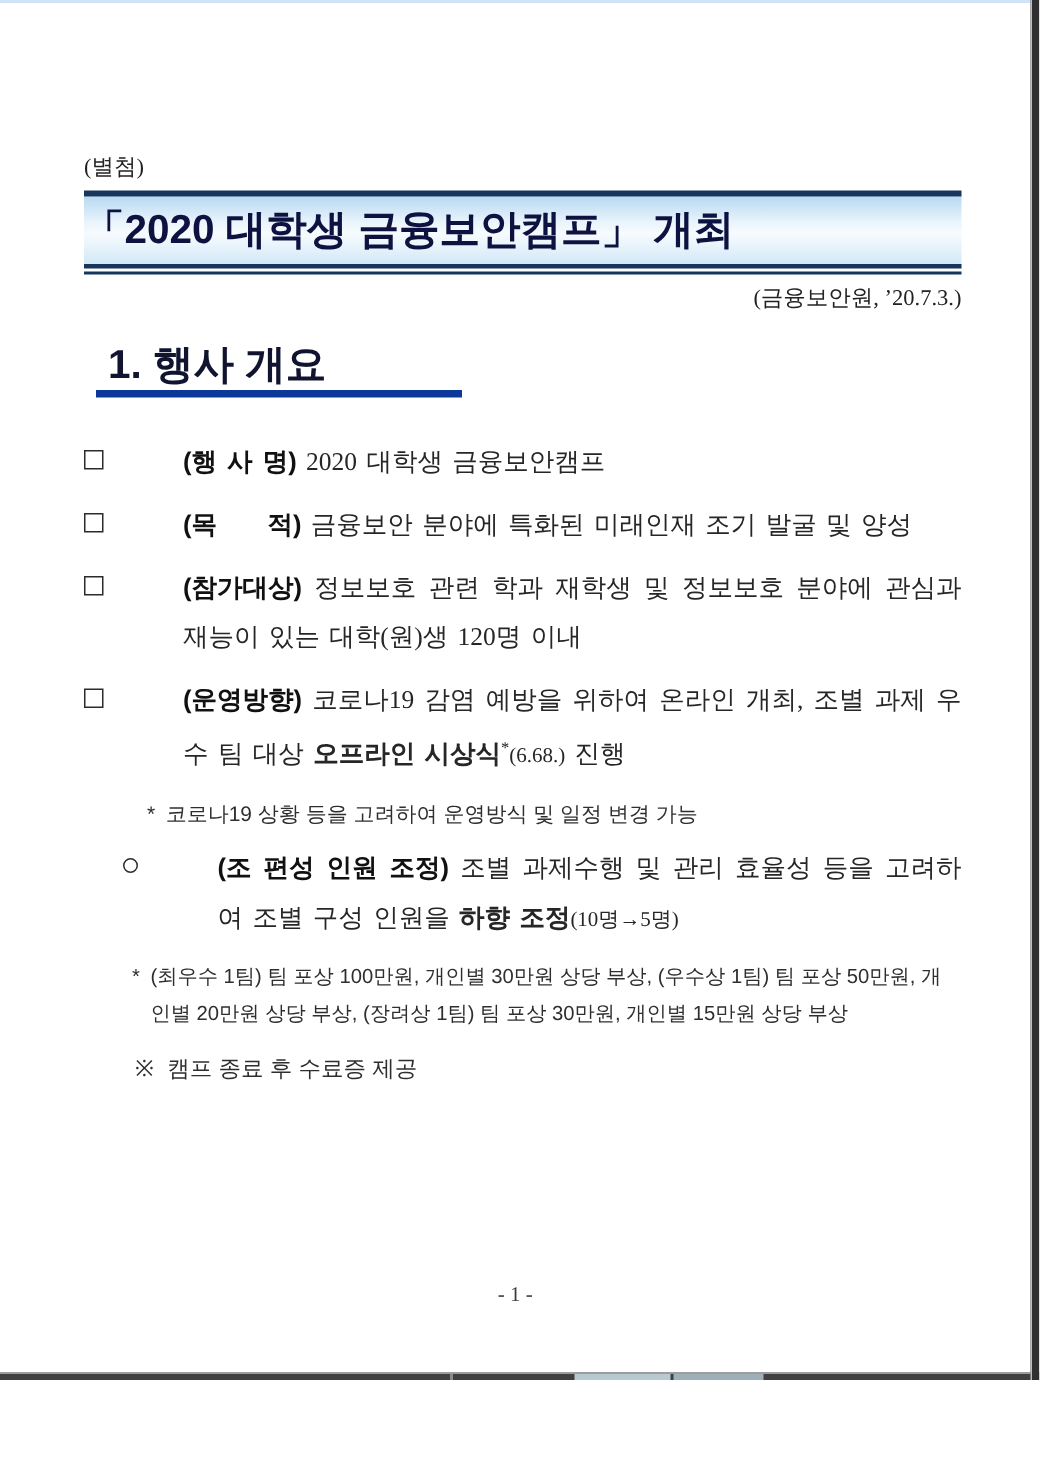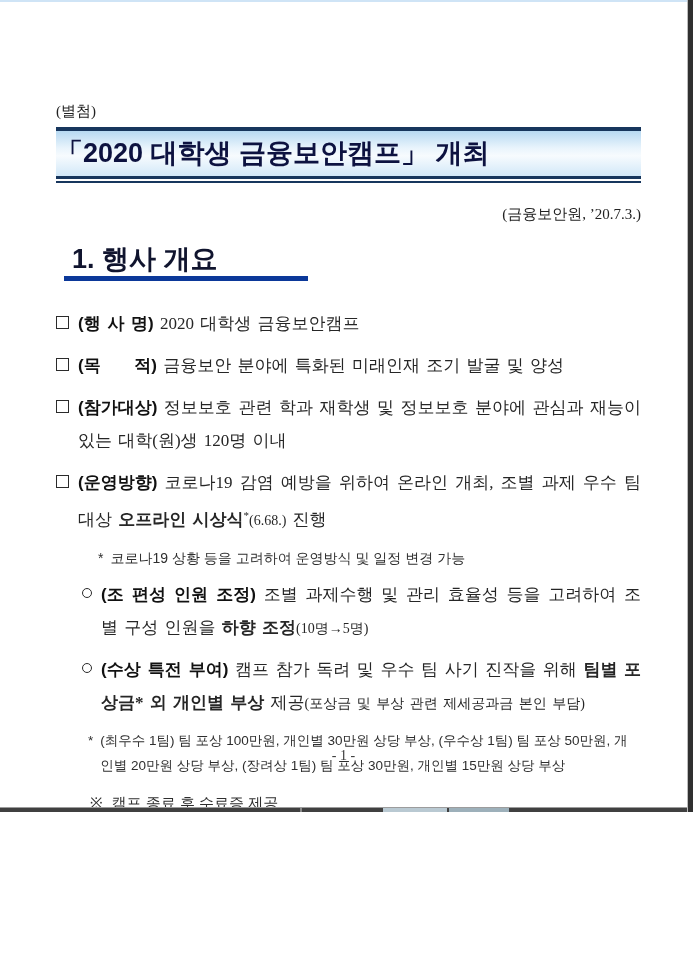--- a/index.html
+++ b/index.html
@@ -1,20 +1,20 @@
 <!DOCTYPE html>
 <html><head>
 <meta charset="utf-8">
 <style>
   * { box-sizing: border-box; }
   html, body { margin: 0; padding: 0; background: #fff; }
   .screen {
     position: relative;
     width: 693px;
-    height: 812px;
+    height: 920px;
     background: #ffffff;
     overflow: hidden;
     font-family: "Liberation Serif", serif;
     color: #1f1f1f;
   }
   .top-strip {
     position: absolute; top: 0; left: 0; right: 0; height: 2px;
     background: #cfe4f6;
   }
   .right-edge {
@@ -43,36 +43,36 @@
   }
   .banner-title {
     font-family: "Liberation Sans", sans-serif;
     font-weight: bold;
     font-size: 27px;
     line-height: 34px;
     color: #0d1240;
   }
   .banner-underline { height: 2px; background: #17365d; margin-top: 2px; }
 
-  .source { margin-top: 22px; text-align: right; font-size: 15px; color: #222; }
+  .source { margin-top: 6px; text-align: right; font-size: 15px; color: #222; }
 
   .heading-block { margin-top: 22px; }
   .heading-text {
     display: block;
     padding-left: 16px;
     font-family: "Liberation Sans", sans-serif;
     font-weight: bold;
     font-size: 27px;
     line-height: 26px;
     color: #10142e;
   }
   .heading-rule { width: 244px; height: 5px; background: #0b3899; margin-top: 4px; margin-left: 8px; }
 
   .items { margin-top: 26px; }
-  .item { display: flex; line-height: 33px; margin-bottom: 9px; font-size: 17px; }
+  .item { display: flex; line-height: 33px; margin-bottom: 9px; font-size: 17px; gap: 44px; }
   .box-bullet {
     flex: 0 0 auto; width: 13px; height: 13px;
     border: 1.8px solid #2b2b2b; margin: 9px 9px 0 0; background: #fff;
   }
   .circle-bullet {
     flex: 0 0 auto; width: 10px; height: 10px;
     border: 1.6px solid #2b2b2b; border-radius: 50%; margin: 10px 9px 0 2px; background: #fff;
   }
   .content { flex: 1; text-align: justify; word-spacing: 2px; color: #262626; }
   .lbl {
@@ -157,24 +157,20 @@
       <div class="footnote">
         <span class="marker">*</span>
         <span>코로나19 상황 등을 고려하여 운영방식 및 일정 변경 가능</span>
       </div>
 
       <div class="item sub-item">
         <span class="circle-bullet"></span>
         <span class="content"><span class="lbl">(조 편성 인원 조정)</span><span> 조별 과제수행 및 관리 효율성 등을 고려하여 조별 구성 인원을 </span><span class="b">하향 조정</span><span class="sm">(10명→5명)</span></span>
       </div>
 
-      <div class="item sub-item">
-        <span class="circle-bullet"></span>
-        <span class="content"><span class="lbl">(수상 특전 부여)</span><span> 캠프 참가 독려 및 우수 팀 사기 진작을 위해 </span><span class="b">팀별 포상금* 외 개인별 부상</span><span> 제공</span><span class="sm">(포상금 및 부상 관련 제세공과금 본인 부담)</span></span>
-      </div>
 
       <div class="footnote awards">
         <span class="marker">*</span>
         <span>(최우수 1팀) 팀 포상 100만원, 개인별 30만원 상당 부상, (우수상 1팀) 팀 포상 50만원, 개인별 20만원 상당 부상, (장려상 1팀) 팀 포상 30만원, 개인별 15만원 상당 부상</span>
       </div>
 
       <div class="ref-note">
         <span class="marker">※</span>
         <span>캠프 종료 후 수료증 제공</span>
       </div>

